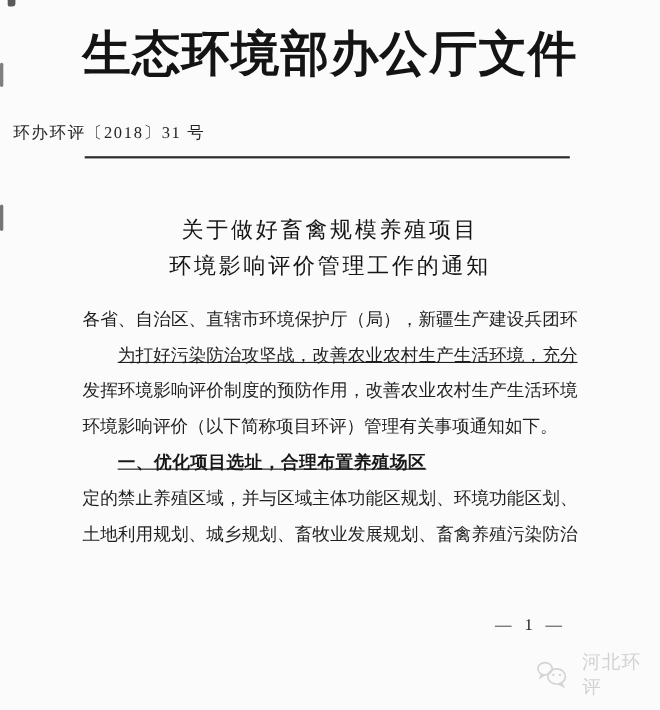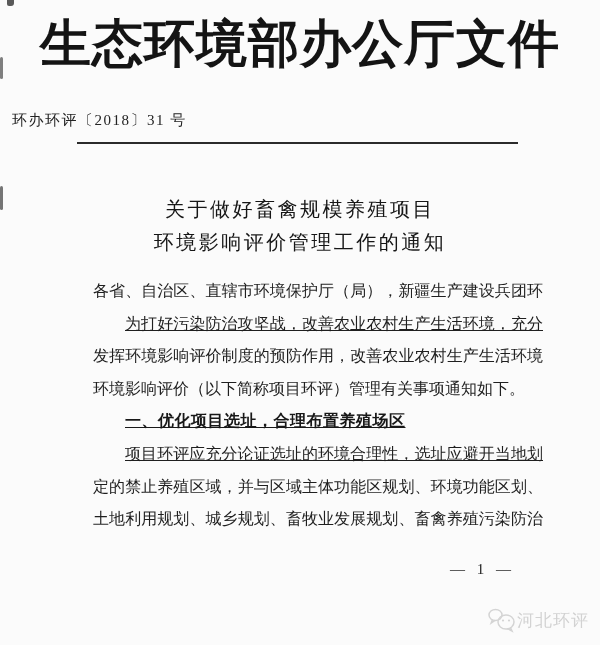--- a/index.html
+++ b/index.html
@@ -14,23 +14,23 @@
     width:600px;height:645px;
     background:var(--paper);
     overflow:hidden;
     font-family:"Liberation Serif","DejaVu Serif",serif;
     color:var(--ink);
   }
   .page{position:absolute;inset:0;}
 
   
   .org-title{
-    position:absolute;top:10px;left:0;width:100%;
+    position:absolute;top:20px;left:0;width:100%;
     text-align:center;
-    font-size:51px;font-weight:bold;
+    font-size:44px;font-weight:bold;
     letter-spacing:1px;
     color:#141414;
     font-family:"Liberation Serif","DejaVu Serif",serif;
   }
   .doc-number{
     position:absolute;top:111px;left:12px;width:100%;
     font-size:15px;
     letter-spacing:1.5px;
     color:#232323;
   }
@@ -49,21 +49,20 @@
     letter-spacing:2.5px;
     color:#161616;
   }
 
   
   .body-text{
     position:absolute;top:275px;left:75px;width:450px;
     font-size:16px;
     line-height:32.6px;
     color:#1f1f1f;
-    margin-left:18px;
   }
   .line{width:100%;}
   .fill{
     text-align:justify;
     text-align-last:justify;
     -moz-text-align-last:justify;
     text-justify:inter-character;
   }
   .indent{text-indent:2em;text-decoration:underline;}
   .heading{
@@ -76,22 +75,22 @@
   
   .page-number{
     position:absolute;top:561px;left:450px;
     font-size:15px;
     letter-spacing:4px;
     color:#242424;
   }
 
   
   .watermark{
-    position:absolute;top:607px;left:487px;
-    display:flex;align-items:center;gap:0;
+    position:absolute;top:590px;left:487px;
+    display:flex;align-items:center;gap:12px;
     color:var(--wm);
   }
   .watermark .wm-label{
     font-size:17px;
     letter-spacing:1px;
     font-family:"Liberation Sans","DejaVu Sans",sans-serif;
     color:var(--wm);
   }
   .wm-icon{display:block;}
 
@@ -116,21 +115,20 @@
     <div>关于做好畜禽规模养殖项目</div>
     <div>环境影响评价管理工作的通知</div>
   </div>
 
   <div class="body-text">
     <div class="line fill">各省、自治区、直辖市环境保护厅（局），新疆生产建设兵团环</div>
     <div class="line fill indent">为打好污染防治攻坚战，改善农业农村生产生活环境，充分</div>
     <div class="line fill">发挥环境影响评价制度的预防作用，改善农业农村生产生活环境</div>
     <div class="line">环境影响评价（以下简称项目环评）管理有关事项通知如下。</div>
     <div class="line heading indent">一、优化项目选址，合理布置养殖场区</div>
-    <div class="line fill indent">项目环评应充分论证选址的环境合理性，选址应避开当地划</div>
     <div class="line fill">定的禁止养殖区域，并与区域主体功能区规划、环境功能区划、</div>
     <div class="line fill">土地利用规划、城乡规划、畜牧业发展规划、畜禽养殖污染防治</div>
   </div>
 
   <div class="page-number">— 1 —</div>
 
   <div class="watermark">
     <span class="wm-icon-wrap">
       <svg class="wm-icon" width="30" height="26" viewBox="0 0 30 26">
         <g fill="none" stroke="#d4d4d4" stroke-width="1.5">

